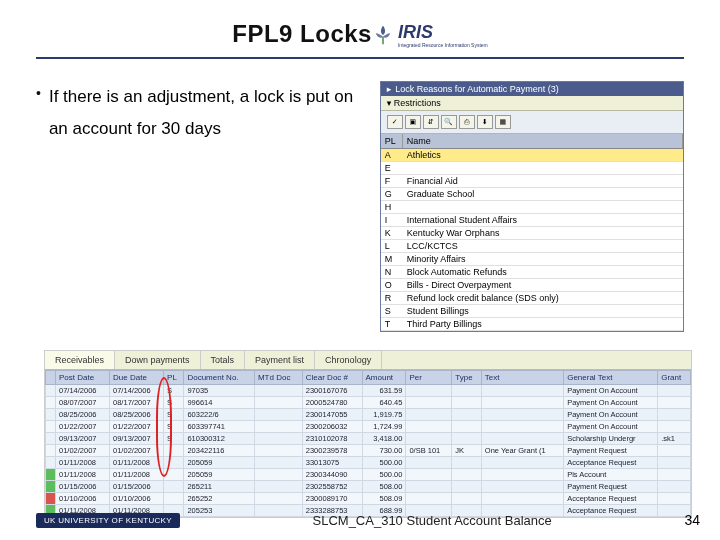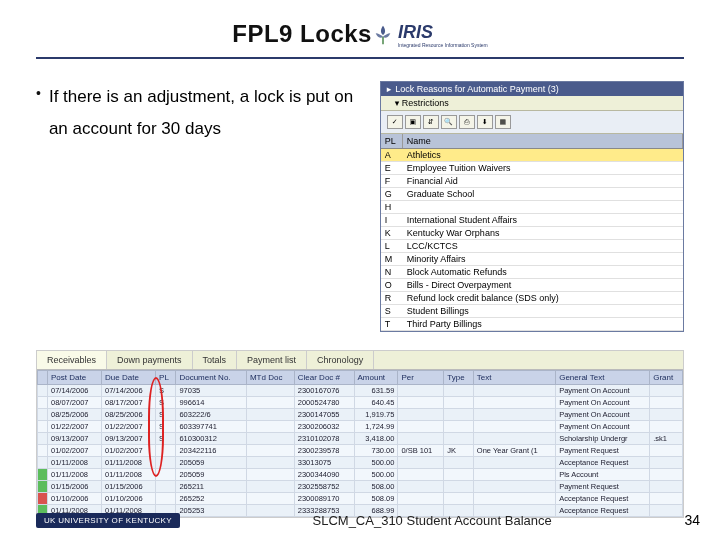--- a/index.html
+++ b/index.html
@@ -17,35 +17,35 @@
   .logo-flower { width: 22px; height: 22px; }
   .logo-sub { font-size: 5px; color: #2b3a6b; line-height: 1; }
   .content-row { margin-top: 22px; display: flex; gap: 14px; }
   .bullet-col { width: 52%; }
   .bullet { display: flex; gap: 8px; }
   .bullet-dot { color: #111; font-size: 14px; margin-top: 4px; }
   .bullet-text { font-size: 17px; line-height: 1.9; }
   .screenshot-col { width: 48%; }
   .sap-win { border: 1px solid #6b7aa1; background: #e9eef5; font-size: 9px; }
   .sap-title { background: #4a5b8c; color: #fff; padding: 2px 6px; display: flex; align-items: center; gap: 4px; }
-  .sap-restrict { background: #eef0d8; padding: 2px 14px; border-bottom: 1px solid #b8b8a0; font-size: 9px; }
+  .sap-restrict { background: #eef0d8; padding: 2px 6px; border-bottom: 1px solid #b8b8a0; font-size: 9px; }
   .sap-toolbar { background: #e9eef5; padding: 4px 6px; display: flex; gap: 2px; border-bottom: 1px solid #b8b8a0; }
   .sap-btn { width: 16px; height: 14px; background: #f4f4e8; border: 1px solid #999; font-size: 7px; display: inline-flex; align-items: center; justify-content: center; }
   .sap-header { display: flex; background: #b8c3d8; border-bottom: 1px solid #888; }
   .sap-header > div { padding: 2px 4px; border-right: 1px solid #999; font-size: 9px; }
   .sap-pl { width: 22px; }
   .sap-name { flex: 1; }
   .sap-list { }
   .sap-row { display: flex; border-bottom: 1px solid #e0e0e0; background: #fff; }
   .sap-row.sel { background: #ffeb8a; }
   .sap-row > div { padding: 1px 4px; font-size: 9px; }
   .sap-row .pl { width: 22px; }
   .sap-row .nm { flex: 1; white-space: nowrap; overflow: hidden; }
 
-  .table-shot { margin-top: 18px; border: 1px solid #ccc; font-size: 8px; width: 100%; }
+  .table-shot { margin-top: 18px; border: 1px solid #ccc; font-size: 8px; width: 100%; margin-left: 8px; }
   .tab-strip { display: flex; background: #eef0d8; border-bottom: 1px solid #bbb; }
   .tab-strip > div { padding: 4px 10px; border-right: 1px solid #ccc; font-size: 9px; color: #333; }
   .tab-strip > div.active { background: #f9fae8; }
   .grid { width: 100%; border-collapse: collapse; padding-left: 40px; }
   .grid th { background: #c9d3e8; padding: 2px 3px; font-weight: 400; color: #1a2a5a; border: 1px solid #aab4c8; font-size: 8px; text-align: left; white-space: nowrap; }
   .grid td { background: #eaf1f8; padding: 1px 3px; border: 1px solid #d0d8e4; font-size: 7.5px; white-space: nowrap; color: #223; }
   .grid tr.alt td { background: #f2f7fc; }
   .grid td.num { text-align: right; }
   .stat-green { background: #5cbd5c !important; width: 10px; }
   .stat-red   { background: #d9534f !important; width: 10px; }
@@ -107,21 +107,20 @@
           <div class="sap-pl">PL</div>
           <div class="sap-name">Name</div>
         </div>
         <div class="sap-list" id="lock-list">
             <div class="sap-row sel">
               <div class="pl">A</div>
               <div class="nm">Athletics</div>
             </div>
             <div class="sap-row">
               <div class="pl">E</div>
-              <div class="nm">Employee Tuition Waivers</div>
             </div>
             <div class="sap-row">
               <div class="pl">F</div>
               <div class="nm">Financial Aid</div>
             </div>
             <div class="sap-row">
               <div class="pl">G</div>
               <div class="nm">Graduate School</div>
             </div>
             <div class="sap-row">

